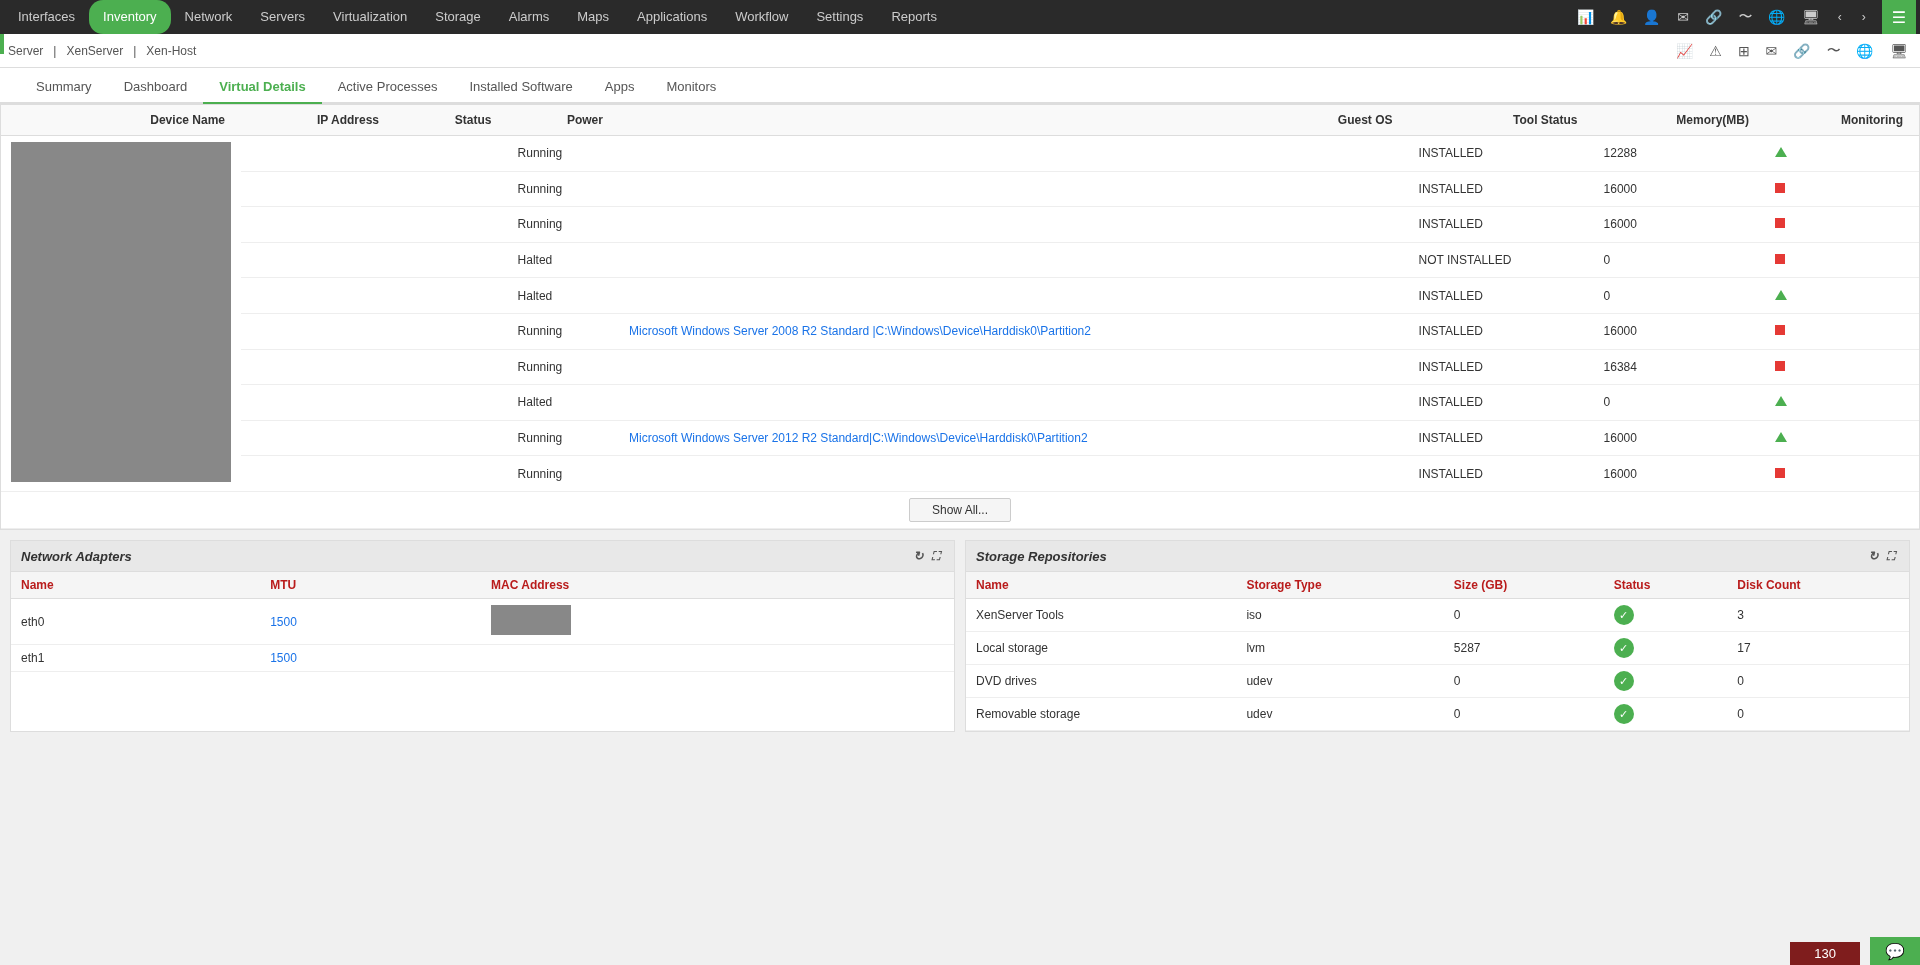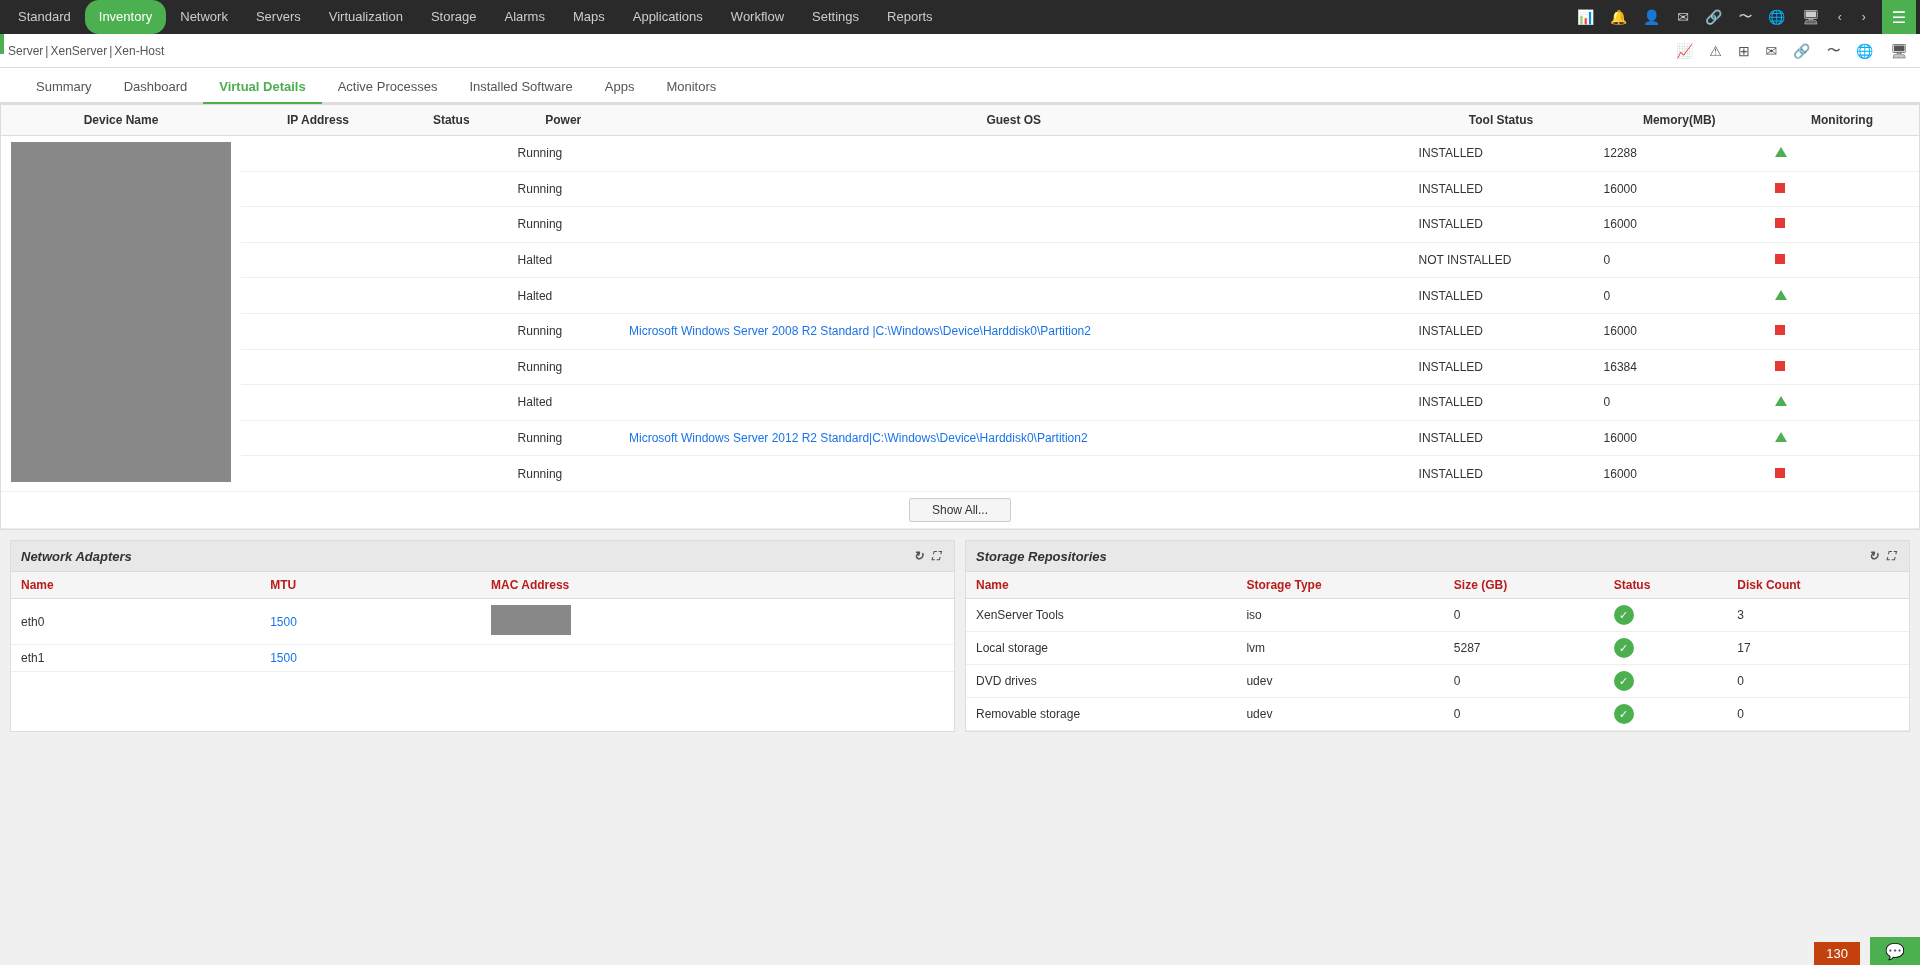--- a/index.html
+++ b/index.html
@@ -57,21 +57,21 @@
       display: flex;
       align-items: center;
       background: #fff;
       border-bottom: 1px solid #ddd;
       height: 34px;
       padding: 0 8px;
     }
     .sub-header .breadcrumb {
       display: flex;
       align-items: center;
-      gap: 2px;
+      gap: 10px;
       font-size: 12px;
       color: #555;
     }
     .sub-header .breadcrumb span { cursor: pointer; }
     .sub-header .spacer { flex: 1; }
     .sub-header .toolbar-icons {
       display: flex;
       align-items: center;
       gap: 8px;
     }
@@ -122,21 +122,21 @@
     .vd-table {
       width: 100%;
       border-collapse: collapse;
       font-size: 12px;
     }
     .vd-table thead tr {
       background: #f9f9f9;
       border-bottom: 1px solid #ddd;
     }
     .vd-table thead th {
-      text-align: center;
+      text-align: right;
       padding: 8px 16px;
       font-weight: bold;
       color: #333;
       font-size: 12px;
     }
     .vd-table thead th:first-child {
       width: 200px;
     }
     .vd-table tbody tr {
       border-bottom: 1px solid #eee;
@@ -257,23 +257,23 @@
       border-radius: 50%;
       color: #fff;
       font-size: 11px;
     }
 
     
     .bottom-right-badge {
       position: fixed;
       bottom: 0;
       right: 60px;
-      background: #c2410c;
+      background: #7f1d1d;
       color: #fff;
-      padding: 4px 12px;
+      padding: 4px 24px;
       font-size: 13px;
     }
     .bottom-right-green-btn {
       position: fixed;
       bottom: 0;
       right: 0;
       width: 50px;
       height: 28px;
       background: #4caf50;
       display: flex;
@@ -288,21 +288,21 @@
       top: 34px;
       width: 4px;
       height: 20px;
       background: #4caf50;
     }
   </style>
 </head>
 <body>
 
 <nav class="top-nav">
-  <div class="nav-item">Standard</div>
+  <div class="nav-item">Interfaces</div>
   <div class="nav-item active">Inventory</div>
   <div class="nav-item">Network</div>
   <div class="nav-item">Servers</div>
   <div class="nav-item">Virtualization</div>
   <div class="nav-item">Storage</div>
   <div class="nav-item">Alarms</div>
   <div class="nav-item">Maps</div>
   <div class="nav-item">Applications</div>
   <div class="nav-item">Workflow</div>
   <div class="nav-item">Settings</div>

